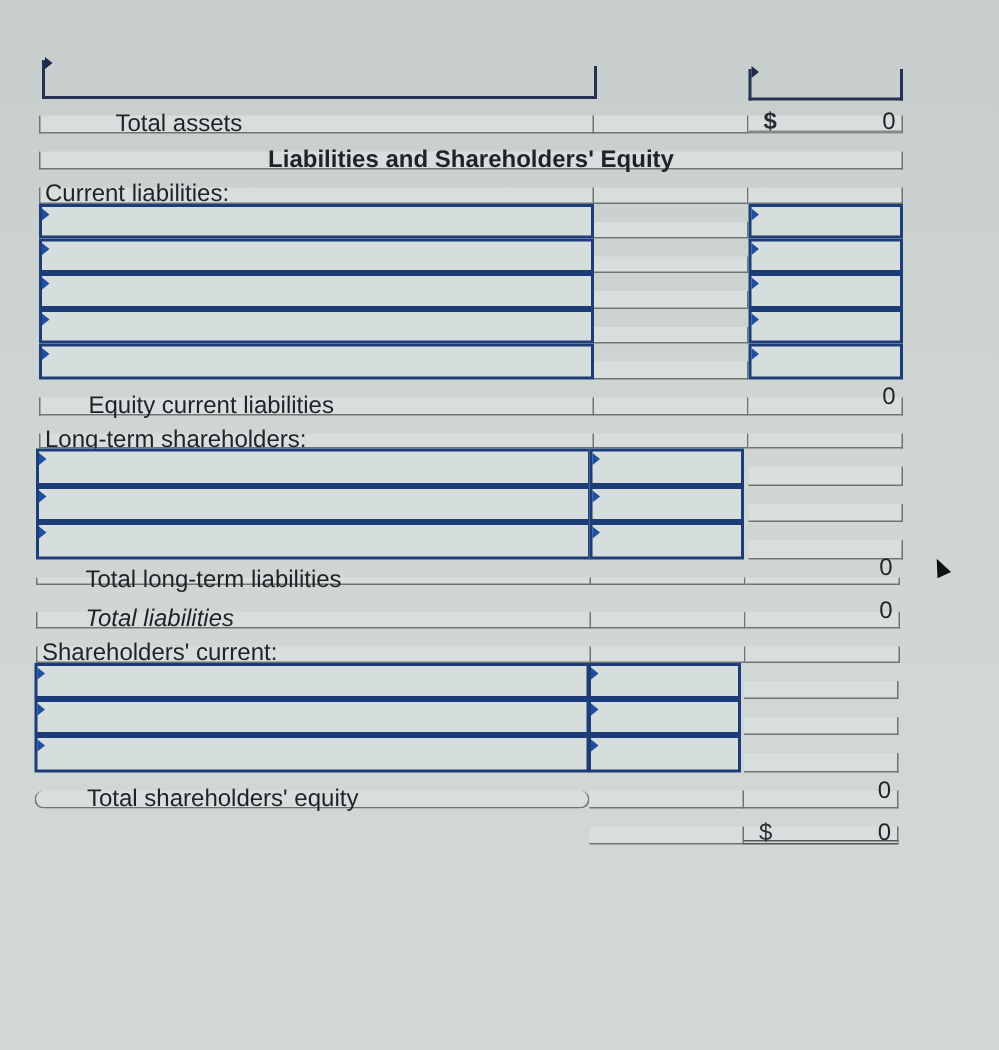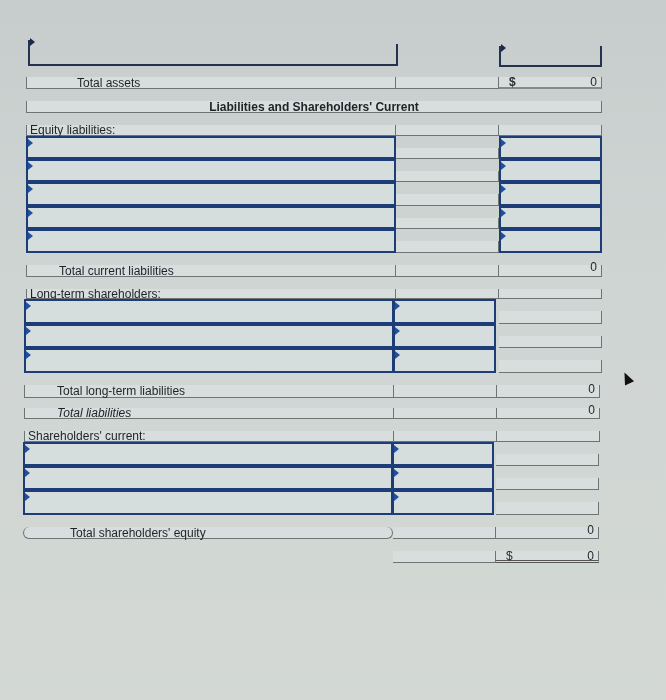--- a/index.html
+++ b/index.html
@@ -13,21 +13,21 @@
     position: absolute; left: 0; top: 0; width: 666px; height: 700px;
     background: linear-gradient(180deg, #c7cdcc 0%, #cfd5d3 40%, #d3d8d4 100%);
   }
   .sheet { position: absolute; left: 0; top: 0; width: 666px; height: 700px; }
   .row { position: absolute; left: 0; width: 666px; }
   .cell {
     position: absolute; top: 12px; bottom: 0; box-sizing: border-box;
     background: #d7dedd;
     border-right: 1px solid #6e7474;
     border-bottom: 1px solid #6e7474;
-    font-size: 12px; color: #1e2326;
+    font-size: 16px; color: #1e2326;
     display: flex; align-items: center;
     white-space: nowrap;
   }
   .c1 { left: 26px; width: 370px; border-left: 1px solid #6e7474; }
   .c2 { left: 396px; width: 103px; }
   .c3 { left: 499px; width: 103px; justify-content: space-between; padding: 0 4px 0 10px; }
   .wide { left: 26px; width: 576px; border-left: 1px solid #6e7474; justify-content: center; }
   .bold { font-weight: bold; }
   .ind1 { padding-left: 32px; }
   .ind2 { padding-left: 46px; }
@@ -72,25 +72,25 @@
   <div class="row" style="top:65px; height:24px;">
     <div class="cell c1 ind2" style="padding-left:50px;">Total assets</div>
     <div class="cell c2"></div>
     <div class="cell c3" style="border-bottom:2px solid #888;">
       <span class="dollar">$</span>
       <span>0</span>
     </div>
   </div>
 
   <div class="row" style="top:89px; height:24px;">
-    <div class="cell wide bold">Liabilities and Shareholders' Current</div>
+    <div class="cell wide bold">Liabilities and Shareholders' Equity</div>
   </div>
 
   <div class="row" style="top:113px; height:23px;">
-    <div class="cell c1 ind0">Equity liabilities:</div>
+    <div class="cell c1 ind0">Current liabilities:</div>
     <div class="cell c2"></div>
     <div class="cell c3"></div>
   </div>
 
   <div class="row" style="top:136px; height:23px;">
     <div class="input" style="left:26px; width:370px;"></div>
     <div class="cell c2"></div>
     <div class="input" style="left:499px; width:103px;"></div>
   </div>
   <div class="row" style="top:159px; height:23px;">
@@ -108,21 +108,21 @@
     <div class="cell c2"></div>
     <div class="input" style="left:499px; width:103px;"></div>
   </div>
   <div class="row" style="top:229px; height:24px;">
     <div class="input" style="left:26px; width:370px;"></div>
     <div class="cell c2"></div>
     <div class="input" style="left:499px; width:103px;"></div>
   </div>
 
   <div class="row" style="top:253px; height:24px;">
-    <div class="cell c1 ind1">Total current liabilities</div>
+    <div class="cell c1 ind1">Equity current liabilities</div>
     <div class="cell c2"></div>
     <div class="cell c3" style="justify-content:flex-end; align-items:flex-end; padding-bottom:2px;">
       <span>0</span>
     </div>
   </div>
 
   <div class="row" style="top:277px; height:22px;">
     <div class="cell c1 ind0">Long-term shareholders:</div>
     <div class="cell c2"></div>
     <div class="cell c3"></div>
@@ -137,21 +137,21 @@
     <div class="input" style="left:24px; width:370px;"></div>
     <div class="input" style="left:393px; width:103px;"></div>
     <div class="cell c3"></div>
   </div>
   <div class="row" style="top:348px; height:25px;">
     <div class="input" style="left:24px; width:370px;"></div>
     <div class="input" style="left:393px; width:103px;"></div>
     <div class="cell c3"></div>
   </div>
 
-  <div class="row" style="top:373px; height:25px;">
+  <div class="row" style="top:373px; height:17px;">
     <div class="cell c1 ind1" style="left:24px;">Total long-term liabilities</div>
     <div class="cell c2" style="left:394px;"></div>
     <div class="cell c3" style="left:497px; justify-content:flex-end; align-items:flex-end; padding-bottom:1px;">
       <span>0</span>
     </div>
   </div>
 
   <div class="row" style="top:396px; height:23px;">
     <div class="cell c1 ind1" style="left:24px;font-style:italic;">Total liabilities</div>
     <div class="cell c2" style="left:394px;"></div>
@@ -176,21 +176,21 @@
     <div class="input" style="left:392px; width:102px;"></div>
     <div class="cell c3" style="left:496px;"></div>
   </div>
   <div class="row" style="top:490px; height:25px;">
     <div class="input" style="left:23px; width:370px;"></div>
     <div class="input" style="left:392px; width:102px;"></div>
     <div class="cell c3" style="left:496px;"></div>
   </div>
 
   <div class="row" style="top:515px; height:24px;">
-    <div class="cell c1 ind1" style="left:23px; padding-left:46px;border-radius:12px;">Total shareholders' equity</div>
+    <div class="cell c1 ind1" style="left:23px; padding-left:34px;border-radius:12px;">Total shareholders' equity</div>
     <div class="cell c2" style="left:393px;"></div>
     <div class="cell c3" style="left:496px; justify-content:flex-end; align-items:flex-end; padding-bottom:1px;">
       <span>0</span>
     </div>
   </div>
 
   <div class="row" style="top:539px; height:24px;">
     <div class="cell c2" style="left:393px;"></div>
     <div class="cell c3" style="left:496px; border-bottom:3px double #555;">
       <span class="dollar" style="font-weight:normal;">$</span>

